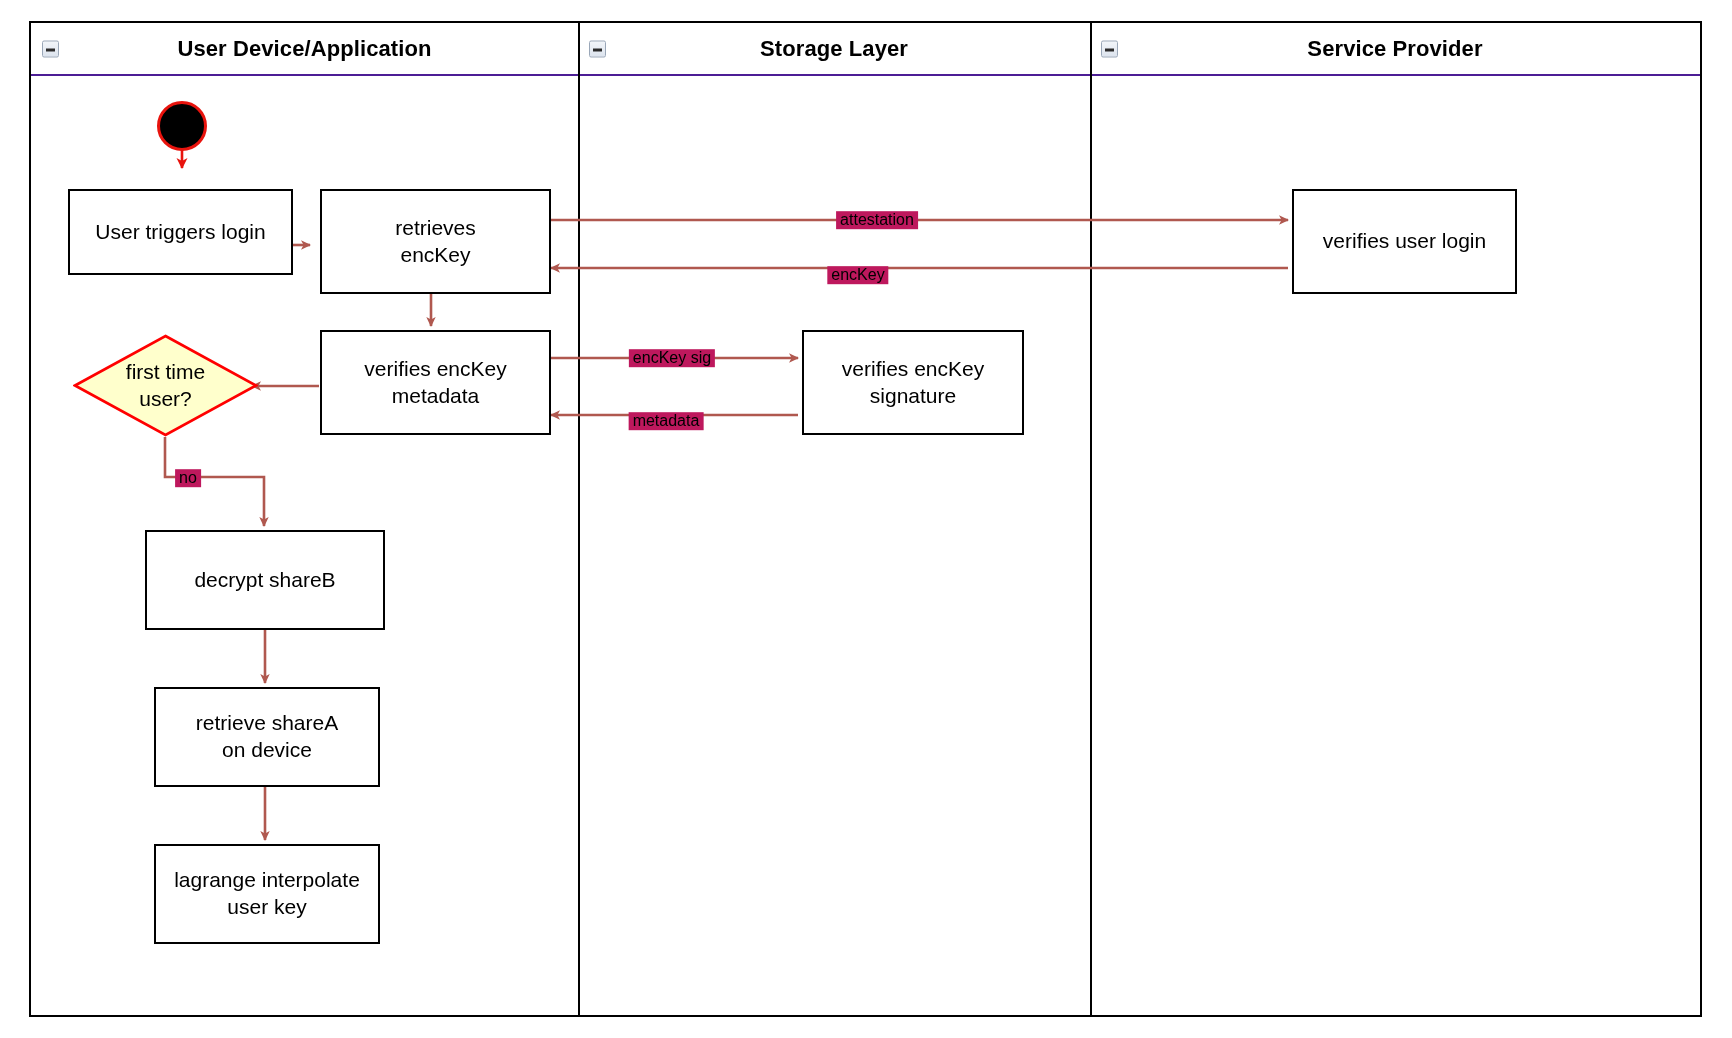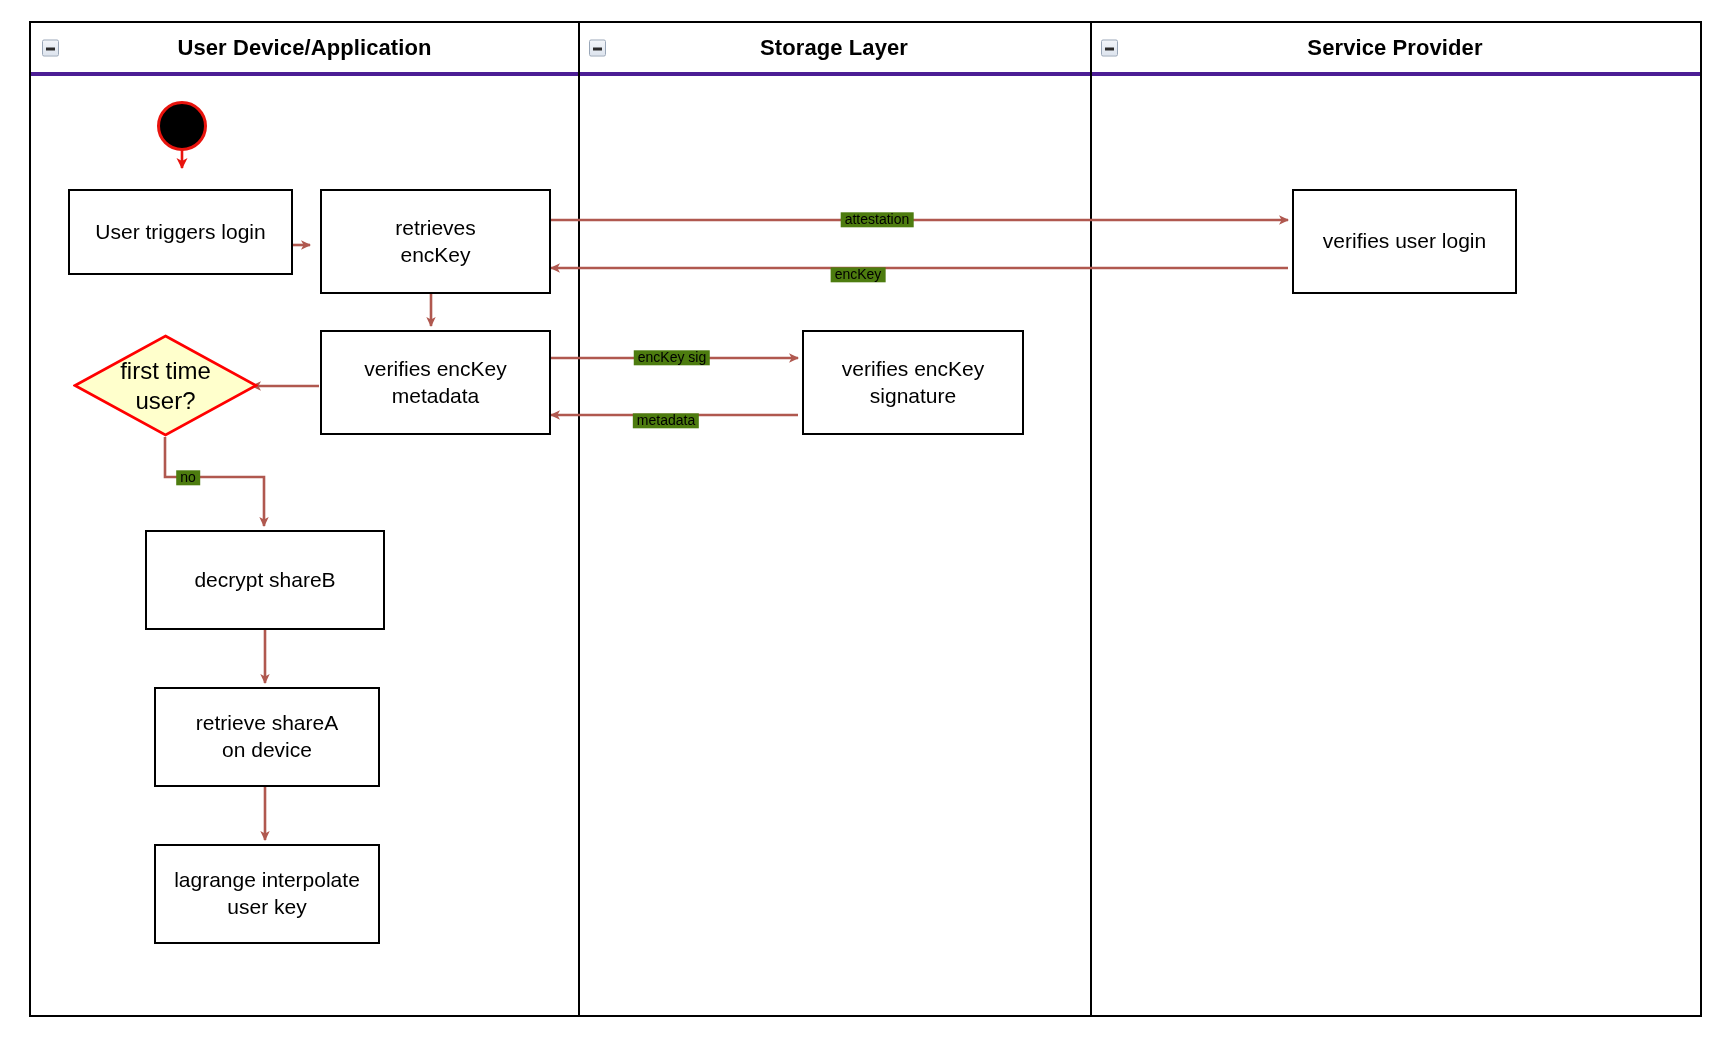--- a/index.html
+++ b/index.html
@@ -24,21 +24,21 @@
     width: 1673px;
     height: 996px;
     border: 2px solid #000000;
     box-sizing: border-box;
     background: #ffffff;
   }
   .lane-header {
     position: absolute;
     top: 0;
     height: 53px;
-    border-bottom: 4px solid #4c1d95;
+    border-bottom: 2px solid #4c1d95;
     box-sizing: border-box;
     background: #ffffff;
     display: flex;
     align-items: center;
     justify-content: center;
   }
   .lane-title {
     font-size: 22px;
     font-weight: bold;
     color: #000000;
@@ -107,40 +107,40 @@
   }
   .decision svg { display: block; }
   .decision .dec-label {
     position: absolute;
     left: 0; top: 0;
     width: 100%; height: 100%;
     display: flex;
     align-items: center;
     justify-content: center;
     text-align: center;
-    font-size: 24px;
+    font-size: 21px;
     line-height: 1.25;
     color: #000000;
     white-space: pre-line;
   }
 
   
   .edges {
     position: absolute;
     left: 0; top: 0;
     width: 1732px;
     height: 1038px;
     pointer-events: none;
   }
   .edge-label {
     position: absolute;
     transform: translate(-50%, -50%);
-    background: #4d7c0f;
+    background: #be185d;
     padding: 0 4px;
-    font-size: 14px;
+    font-size: 16px;
     color: #000000;
     white-space: nowrap;
     line-height: 1.1;
   }
 </style>
 </head>
 <body>
 
 <div id="canvas">
 

